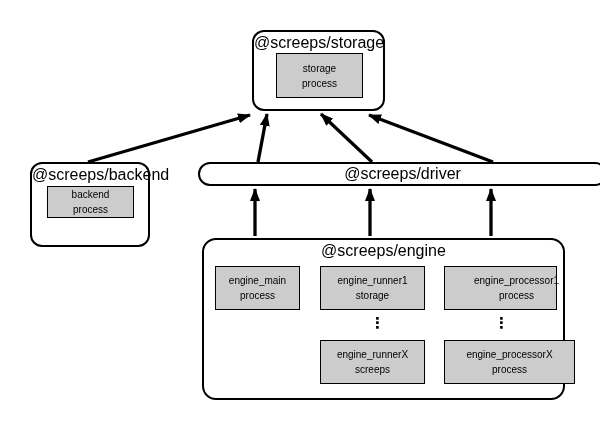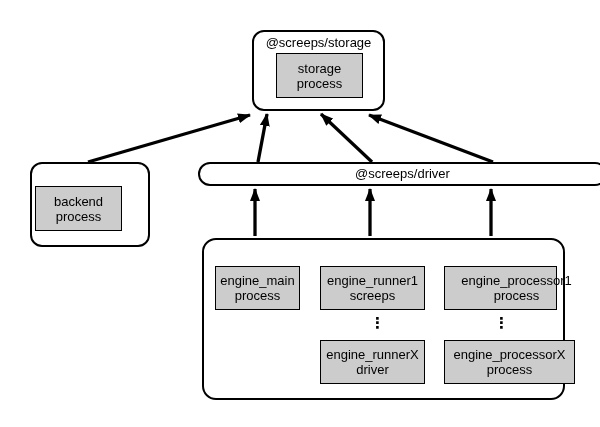--- a/index.html
+++ b/index.html
@@ -29,42 +29,42 @@
     box-sizing: border-box;
     background: #ffffff;
     border: 2px solid #000000;
   }
   .pkg-label {
     position: absolute;
     left: 0;
     right: 0;
     top: 4px;
     text-align: center;
-    font-size: 13px;
+    font-size: 16px;
     line-height: 14px;
     white-space: nowrap;
   }
   .process {
     position: absolute;
     box-sizing: border-box;
     background: #cccccc;
     border: 1px solid #000000;
     display: flex;
     align-items: center;
     justify-content: center;
     text-align: center;
-    font-size: 13px;
+    font-size: 10px;
     line-height: 15px;
     white-space: pre-line;
   }
   .pkg-storage { left: 252px; top: 30px;  width: 133px; height: 81px;  border-radius: 12px; }
   .proc-storage { left: 22px; top: 21px; width: 87px; height: 45px; }
 
   .pkg-backend { left: 30px;  top: 162px; width: 120px; height: 85px;  border-radius: 12px; }
-  .proc-backend { left: 3px; top: 22px; width: 87px; height: 45px; }
+  .proc-backend { left: 15px; top: 22px; width: 87px; height: 32px; }
 
   .pkg-driver  { left: 198px; top: 162px; width: 409px; height: 24px;  border-radius: 12px; }
   .pkg-driver .pkg-label {
     top: 0;
     height: 100%;
     display: flex;
     align-items: center;
     justify-content: center;
   }
 
@@ -109,36 +109,38 @@
     <line x1="491" y1="236" x2="491" y2="189" stroke="#000000" stroke-width="3.3" marker-end="url(#ah)"></line>
   </svg>
 
   <div class="package pkg-storage">
     <div class="pkg-label">@screeps/storage</div>
     <div class="process proc-storage">storage
 process</div>
   </div>
 
   <div class="package pkg-backend">
+    <div class="pkg-label">@screeps/backend</div>
     <div class="process proc-backend">backend
 process</div>
   </div>
 
   <div class="package pkg-driver">
     <div class="pkg-label">@screeps/driver</div>
   </div>
 
   <div class="package pkg-engine">
+    <div class="pkg-label">@screeps/engine</div>
     <div class="process proc-main">engine_main
 process</div>
     <div class="process proc-runner1">engine_runner1
-screeps</div>
+storage</div>
     <div class="process proc-processor1">engine_processor1
 process</div>
     <div class="ellipsis ellipsis-runner">⋮</div>
     <div class="ellipsis ellipsis-processor">⋮</div>
     <div class="process proc-runnerX">engine_runnerX
-driver</div>
+screeps</div>
     <div class="process proc-processorX">engine_processorX
 process</div>
   </div>
 
 </div>
 
 </body></html>

